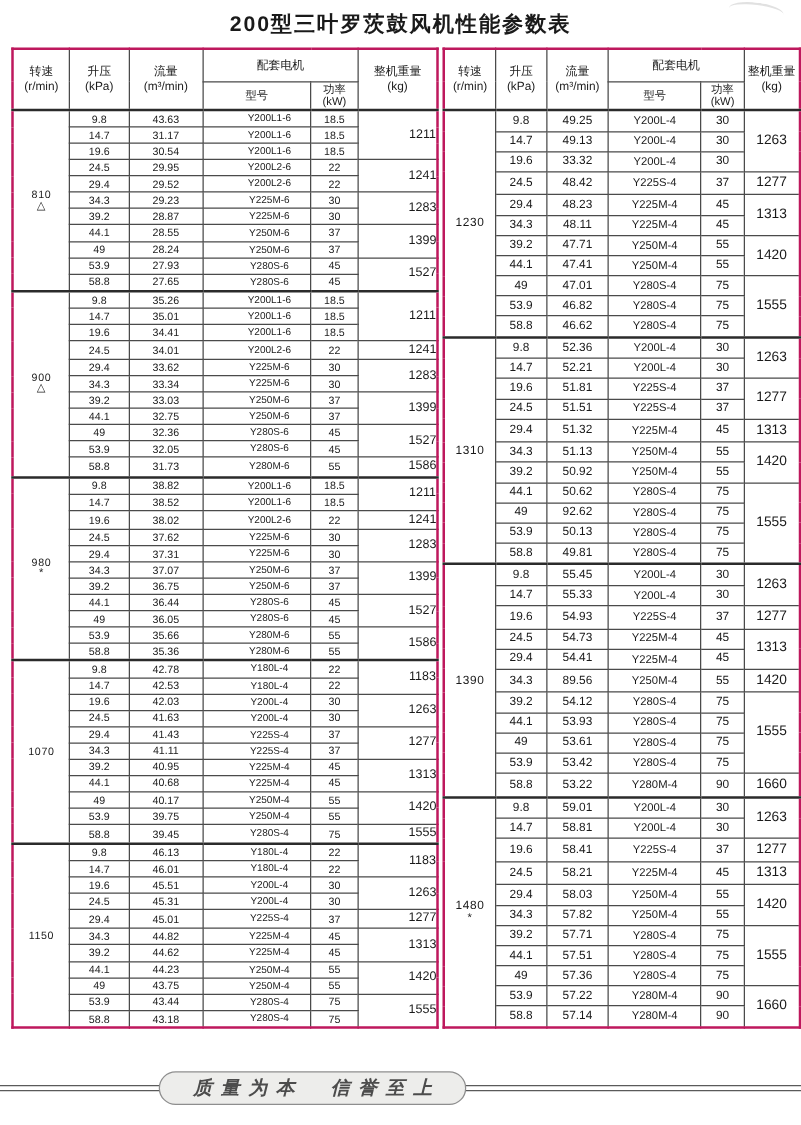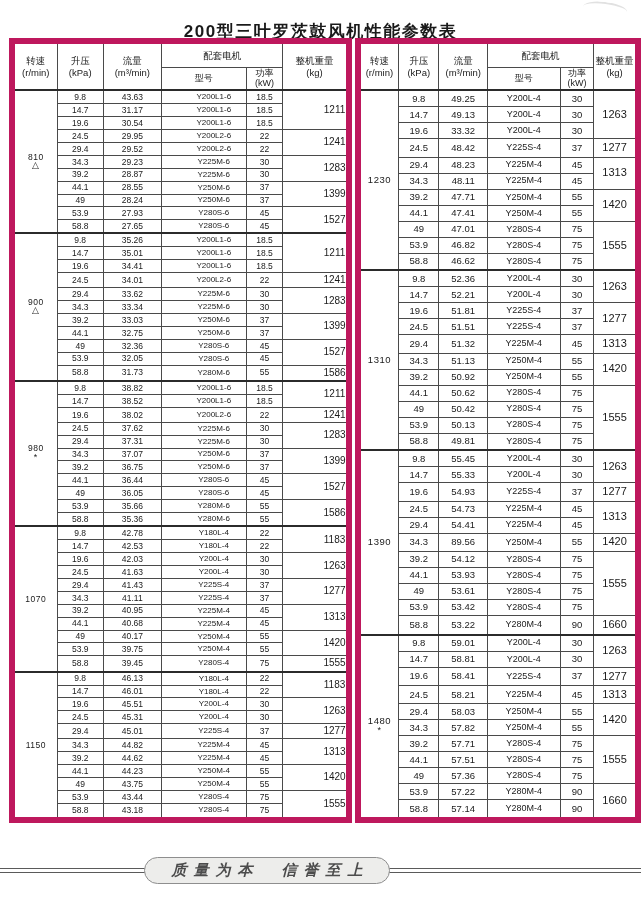--- a/index.html
+++ b/index.html
@@ -3,32 +3,32 @@
 <meta charset="utf-8">
 <style>
   * { box-sizing: border-box; }
   html,body { margin:0; padding:0; background:#f4f4f2; }
   .page {
     position:relative; width:641px; height:900px; margin:0 auto;
     background:#ffffff; overflow:hidden;
     font-family:"Liberation Sans","DejaVu Sans",sans-serif; color:#1a1a1a;
   }
   .title {
-    position:absolute; top:4px; left:0; right:0; margin:16px;
+    position:absolute; top:4px; left:0; right:0; margin:4px;
     text-align:center; font-size:17px; font-weight:bold; letter-spacing:1.5px;
   }
   .smudge {
     position:absolute; top:2px; right:14px; width:44px; height:14px;
     border-top:2px solid #c9c9c9; border-radius:50%;
     transform:rotate(7deg); opacity:.55;
   }
   .tables { position:absolute; top:38px; left:9px; display:flex; gap:3px; }
   table.spec {
     border-collapse:collapse; table-layout:fixed;
-    border:6px solid #be185d; height:785px;
+    border:2px solid #be185d; height:785px;
   }
   table.spec th, table.spec td {
     border:1px solid #4a4a4a; padding:0; margin:0;
     text-align:center; vertical-align:middle;
     white-space:pre-line; overflow:hidden;
   }
   table.spec thead th { font-weight:normal; line-height:1.2; }
   table.spec thead tr.h1 th { font-size:9.5px; height:26px; }
   table.spec thead tr.h2 th { font-size:9px;   height:22px; }
   table.spec thead { border-bottom:2px solid #2b2b2b; }
@@ -45,21 +45,21 @@
     position:absolute; top:827px; left:9px; right:6px;
     font-size:9px; color:#2e2e2e; letter-spacing:.5px;
   }
   .footnotes .fn { margin-right:34px; }
   .banner { position:absolute; top:856px; left:0; width:641px; height:30px; }
   .banner .rule {
     position:absolute; top:12px; left:0; right:0; height:5px;
     border-top:1.5px solid #5a5a5a; border-bottom:1.5px solid #5a5a5a;
   }
   .banner .capsule {
-    position:absolute; top:1px; left:144px; width:246px; height:27px;
+    position:absolute; top:1px; left:127px; width:246px; height:27px;
     background:#ededeb; border:1.5px solid #8e8e8e; border-radius:14px;
     display:flex; align-items:center; justify-content:center; z-index:2;
   }
   .banner .capsule span {
     font-family:"Liberation Serif","DejaVu Serif",serif;
     font-style:italic; font-weight:bold; font-size:15px;
     letter-spacing:7px; color:#4c4c4c; white-space:nowrap; padding-left:7px;
   }
 </style>
 </head>
@@ -614,21 +614,21 @@
           </tr>
           <tr>
             <td>44.1</td>
             <td>50.62</td>
             <td class="model">Y280S-4</td>
             <td>75</td>
             <td rowspan="4" class="weight">1555</td>
           </tr>
           <tr>
             <td>49</td>
-            <td>50.42</td>
+            <td>92.62</td>
             <td class="model">Y280S-4</td>
             <td>75</td>
           </tr>
           <tr>
             <td>53.9</td>
             <td>50.13</td>
             <td class="model">Y280S-4</td>
             <td>75</td>
           </tr>
           <tr>

